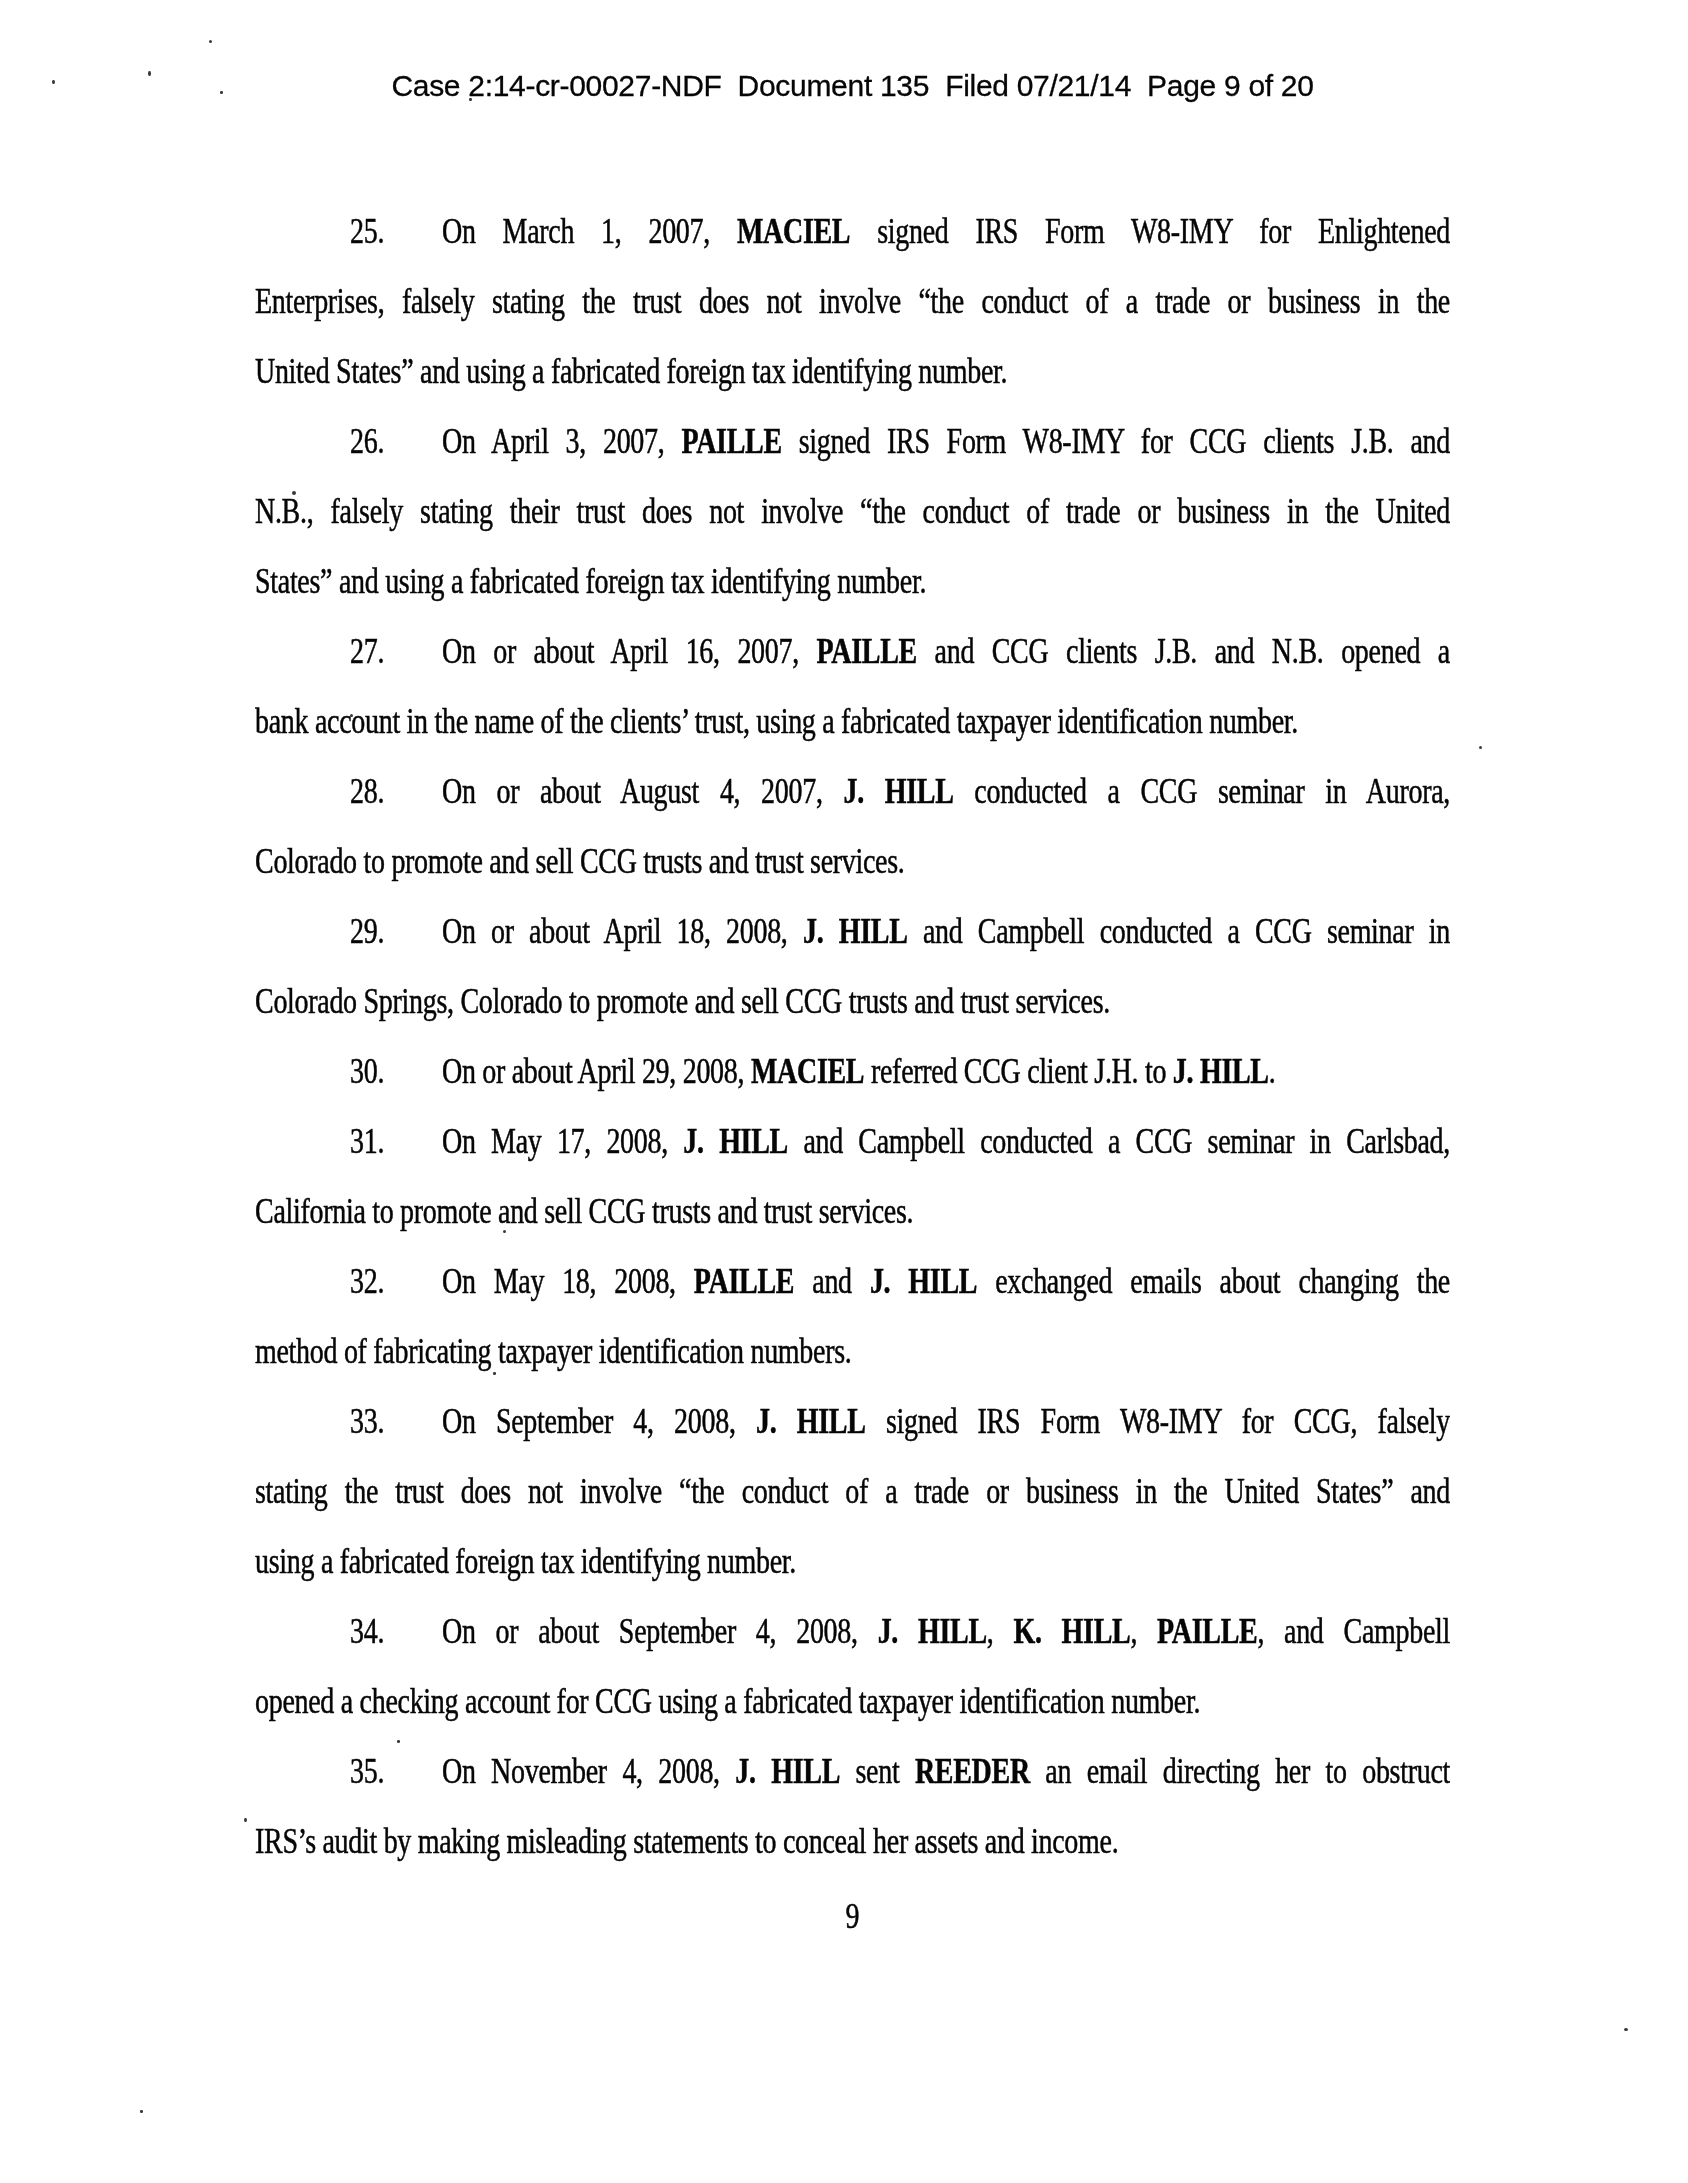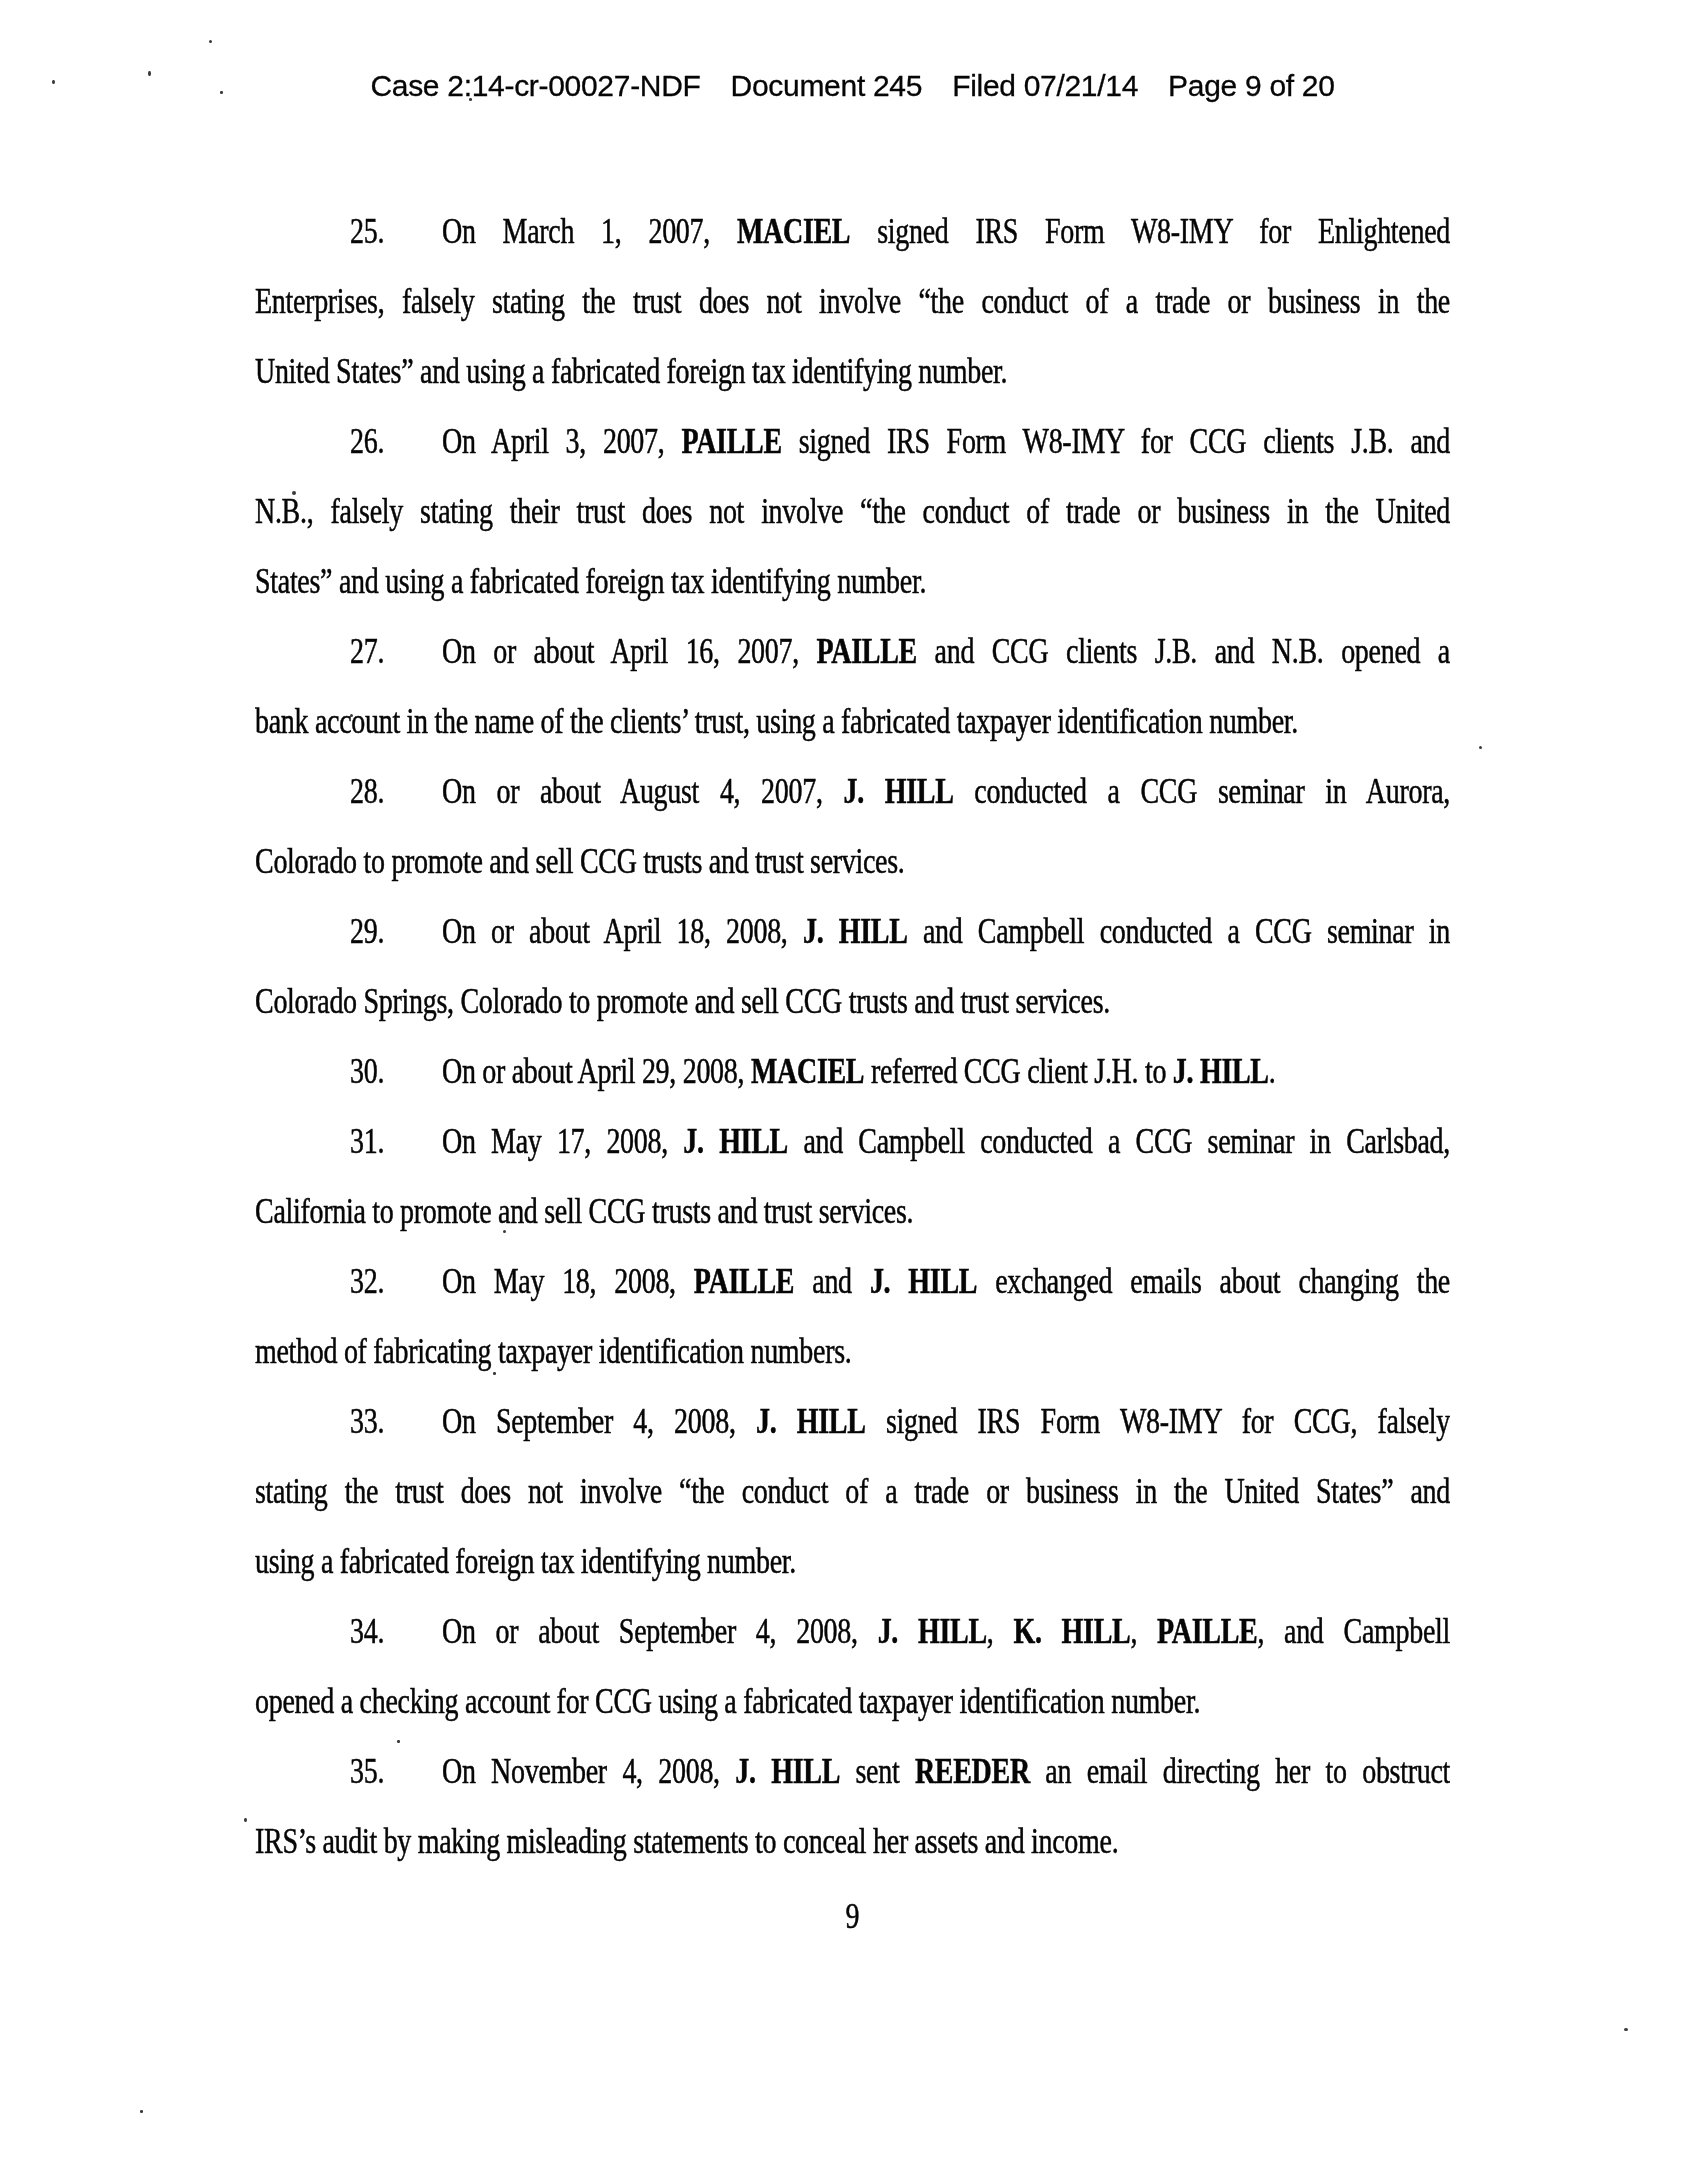--- a/index.html
+++ b/index.html
@@ -24,21 +24,21 @@
     left: 255px;
     width: 1195px;
     text-align: center;
     white-space: nowrap;
     font-family: "Liberation Sans", "DejaVu Sans", sans-serif;
     font-size: 30px;
     line-height: 34px;
     letter-spacing: -0.3px;
     -webkit-text-stroke: 0.3px currentColor;
   }
-  .stamp-header span { margin: 0 15px; }
+  .stamp-header span { margin: 0 8px; }
 
   
   .doc-body {
     position: absolute;
     top: 197px;
     left: 255px;
     width: 1195px;
     font-family: "Liberation Serif", "DejaVu Serif", serif;
     font-size: 28px;
     letter-spacing: -0.3px;
@@ -92,21 +92,21 @@
     border-radius: 50%;
     opacity: 0.85;
   }
 </style>
 </head>
 <body>
 
 <div class="page">
 
   <div class="stamp-header">
-    <span>Case 2:14-cr-00027-NDF</span><span>Document 245</span><span>Filed 07/21/14</span><span>Page 9 of 20</span>
+    <span>Case 2:14-cr-00027-NDF</span><span>Document 135</span><span>Filed 07/21/14</span><span>Page 9 of 20</span>
   </div>
 
   <div class="doc-body">
       <div>
         <div class="line first"><span class="pnum">25.</span><span>On March 1, 2007, </span><b>MACIEL</b><span> signed IRS Form W8-IMY for Enlightened</span></div>
         <div class="line"><span>Enterprises, falsely stating the trust does not involve “the conduct of a trade or business in the</span></div>
         <div class="line last"><span>United States” and using a fabricated foreign tax identifying number.</span></div>
       </div>
       <div>
         <div class="line first"><span class="pnum">26.</span><span>On April 3, 2007, </span><b>PAILLE</b><span> signed IRS Form W8-IMY for CCG clients J.B. and</span></div>

